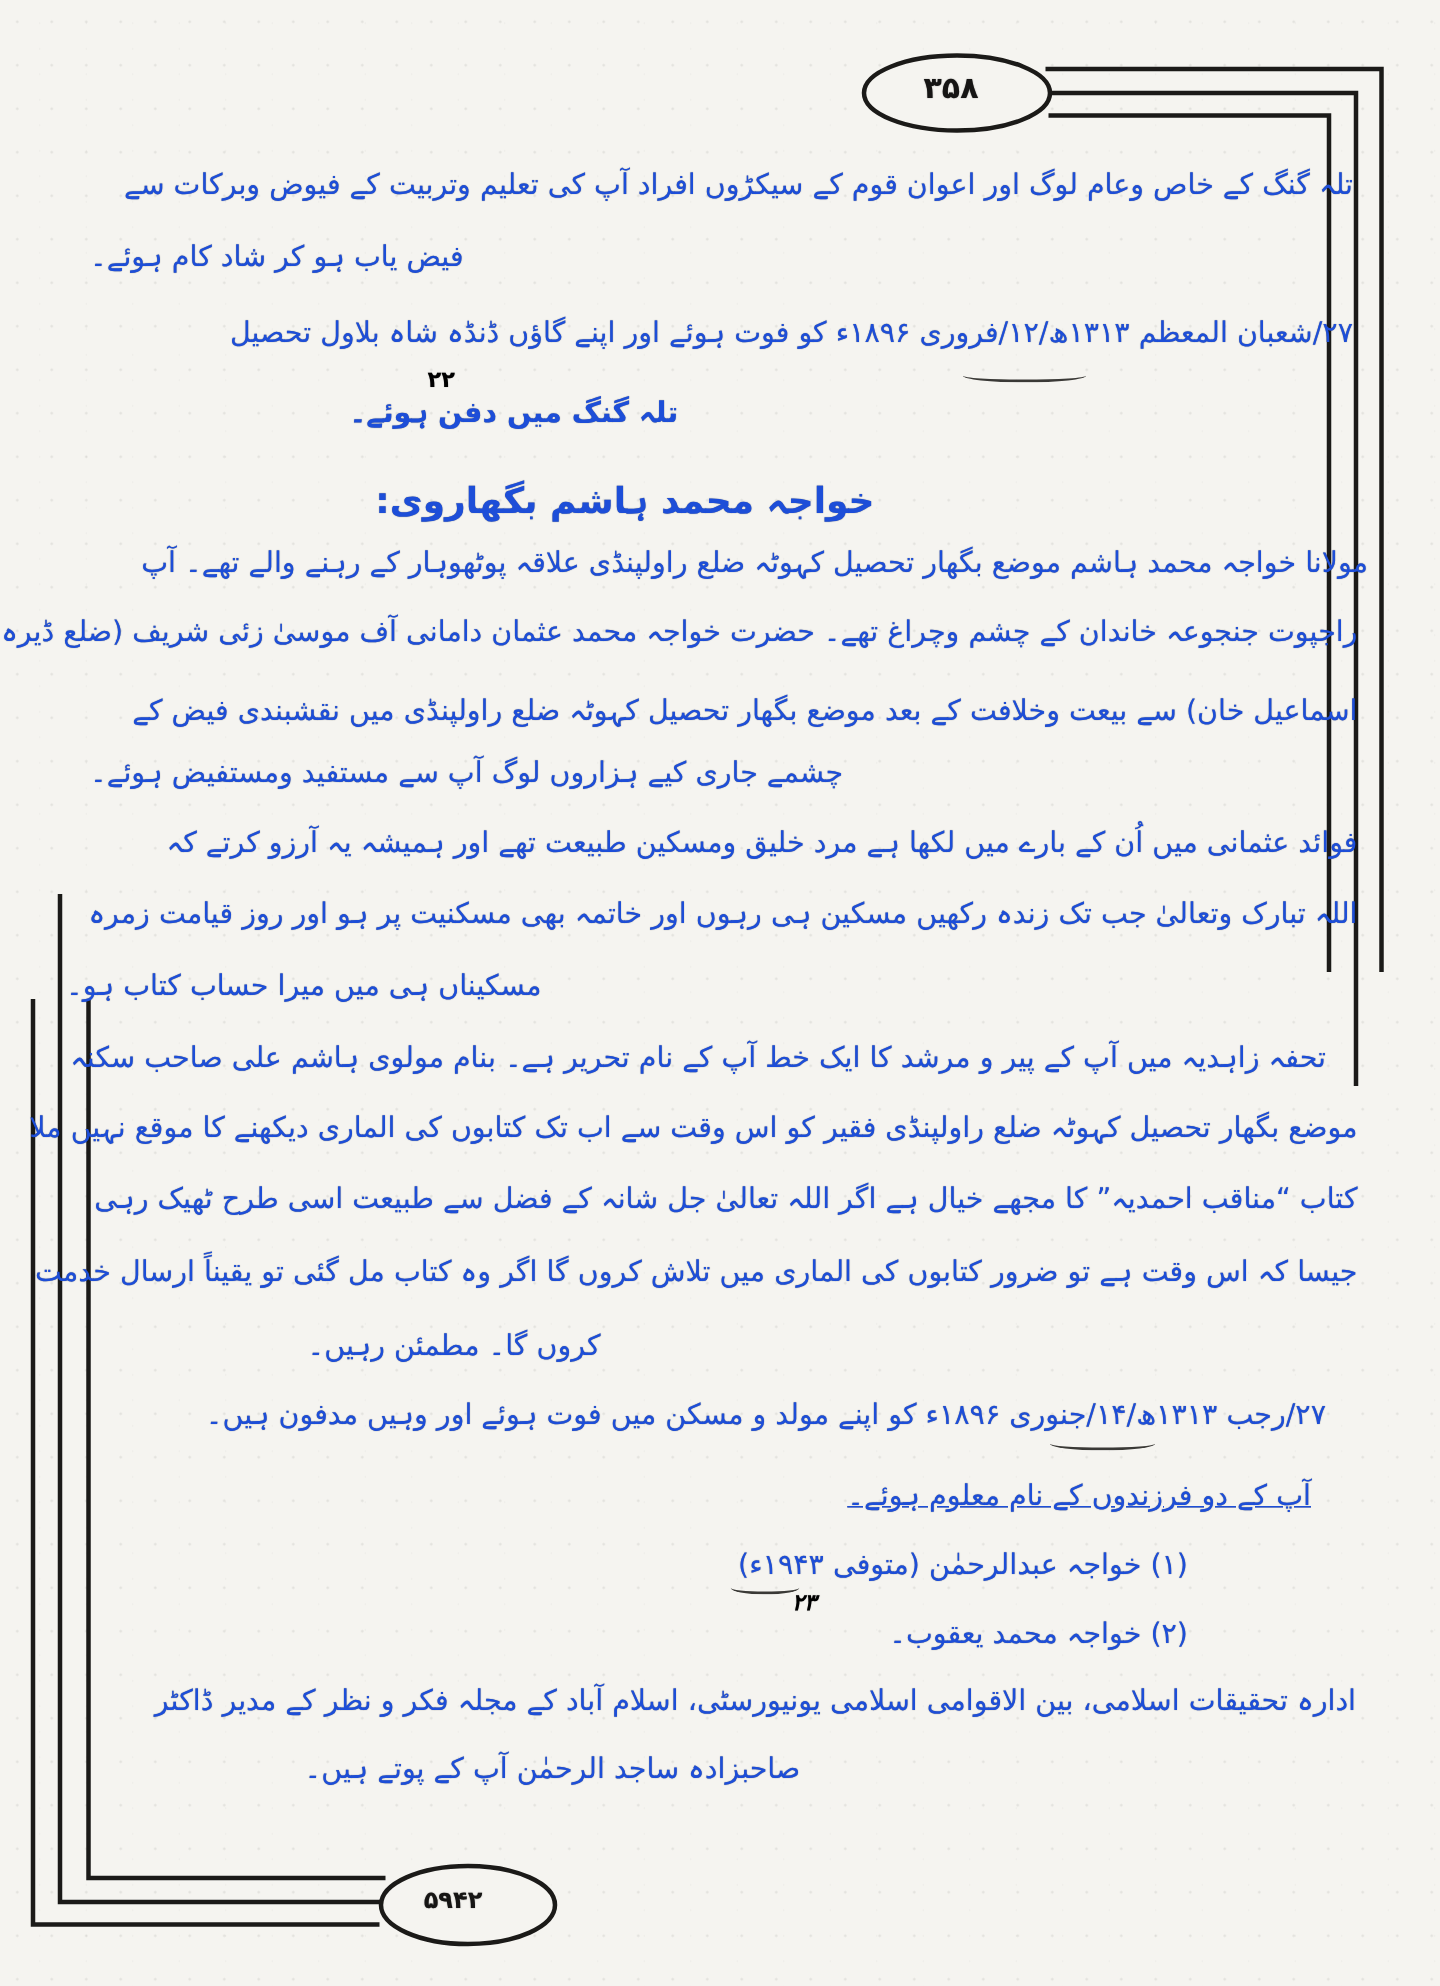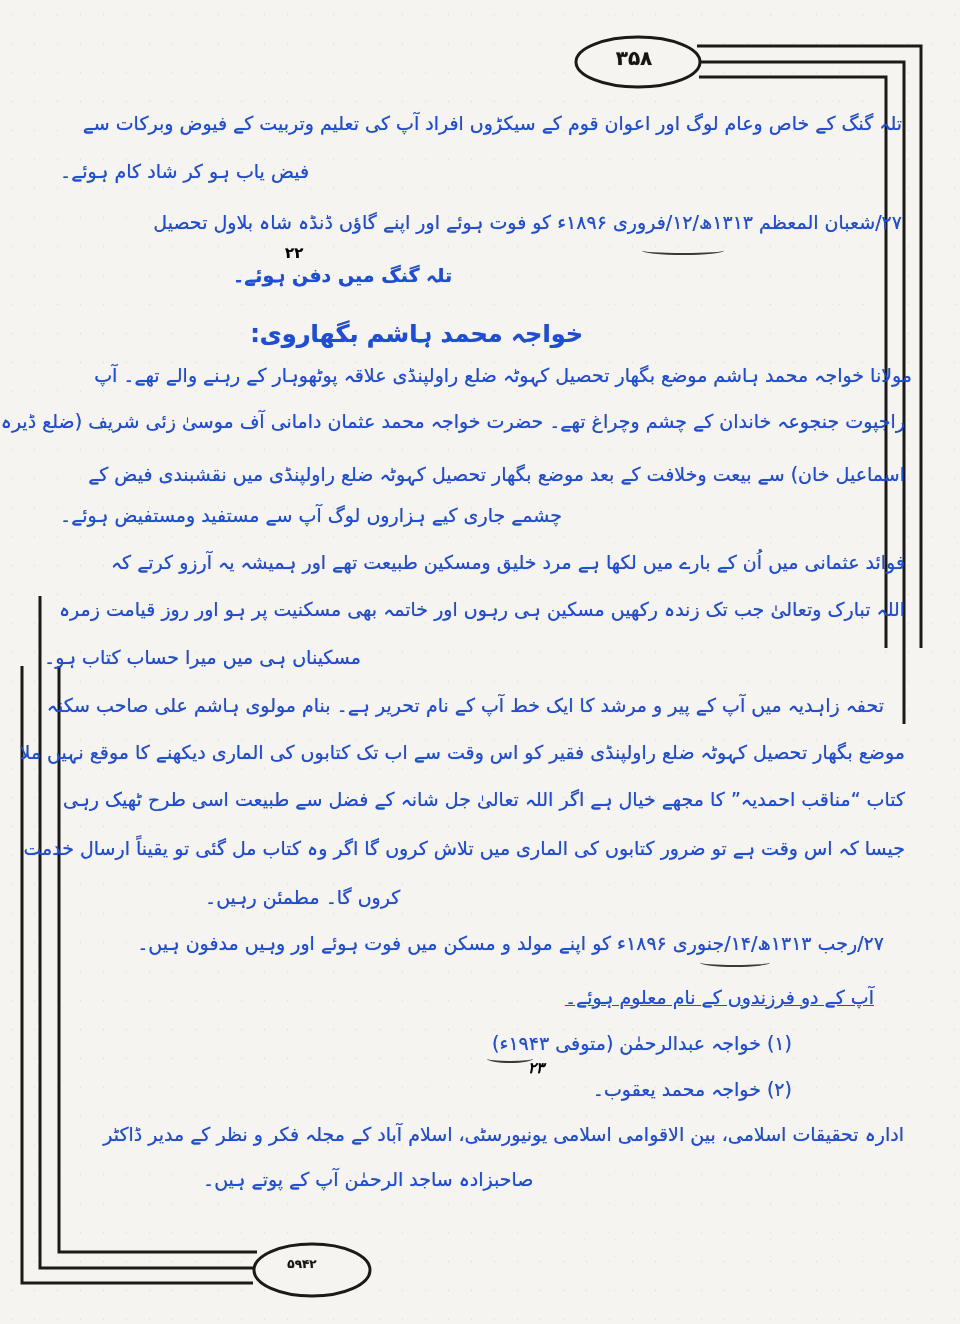--- a/index.html
+++ b/index.html
@@ -31,21 +31,21 @@
     line-height:36px;
   }
   .badge{
     position:absolute;
     text-align:center;
     font-weight:bold;
     color:#161514;
     text-shadow:0 0 0.8px rgba(0,0,0,0.5);
   }
   .badge.top{left:576px;top:46px;width:116px;font-size:20px;}
-  .badge.bottom{left:254px;top:1257px;width:96px;font-size:12px;}
+  .badge.bottom{left:254px;top:1257px;width:96px;font-size:16px;}
   .fn{
     position:absolute;
     font-size:15px;
     font-weight:bold;
     direction:rtl;
     color:#000000;
     text-shadow:0 0 0.6px rgba(0,0,0,0.5);
   }
   .flourish{
     position:absolute;

